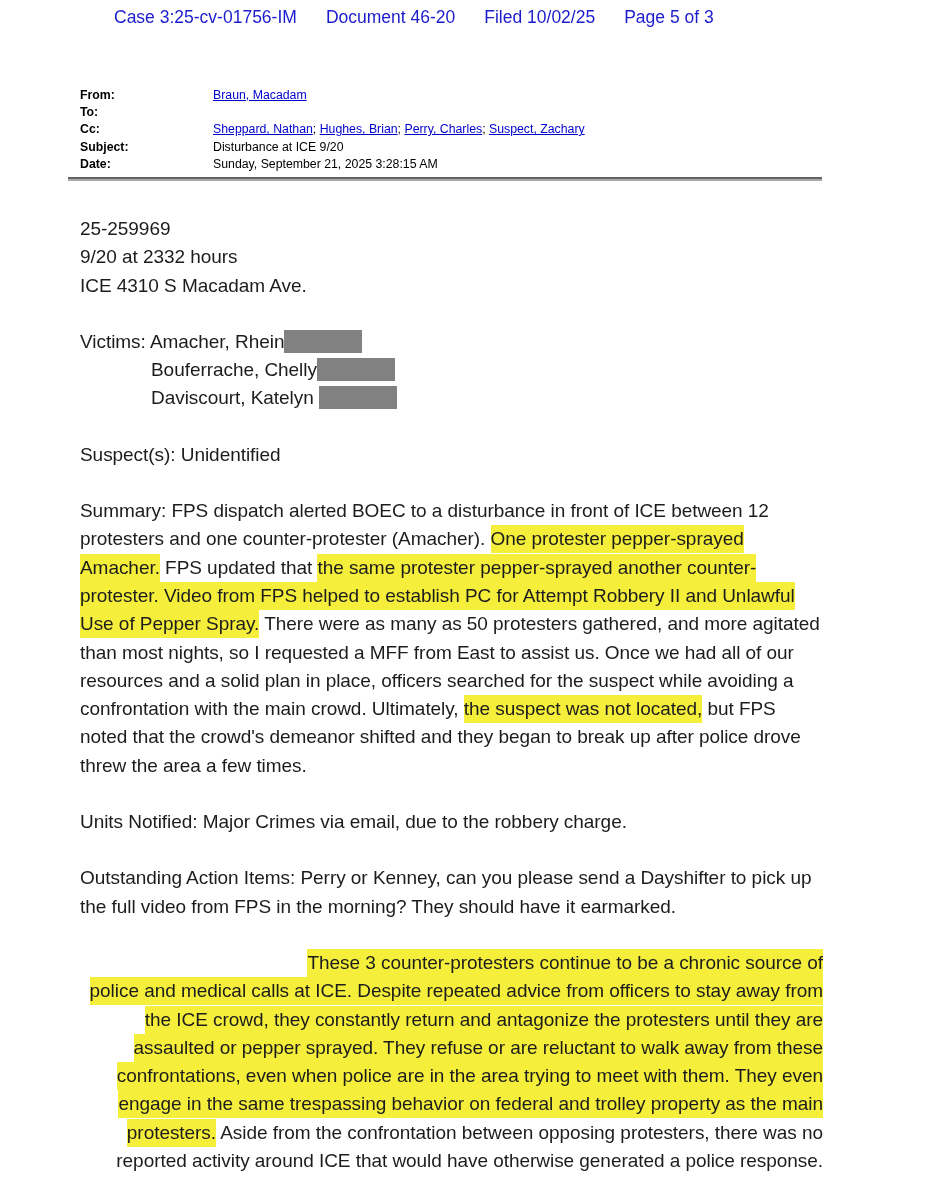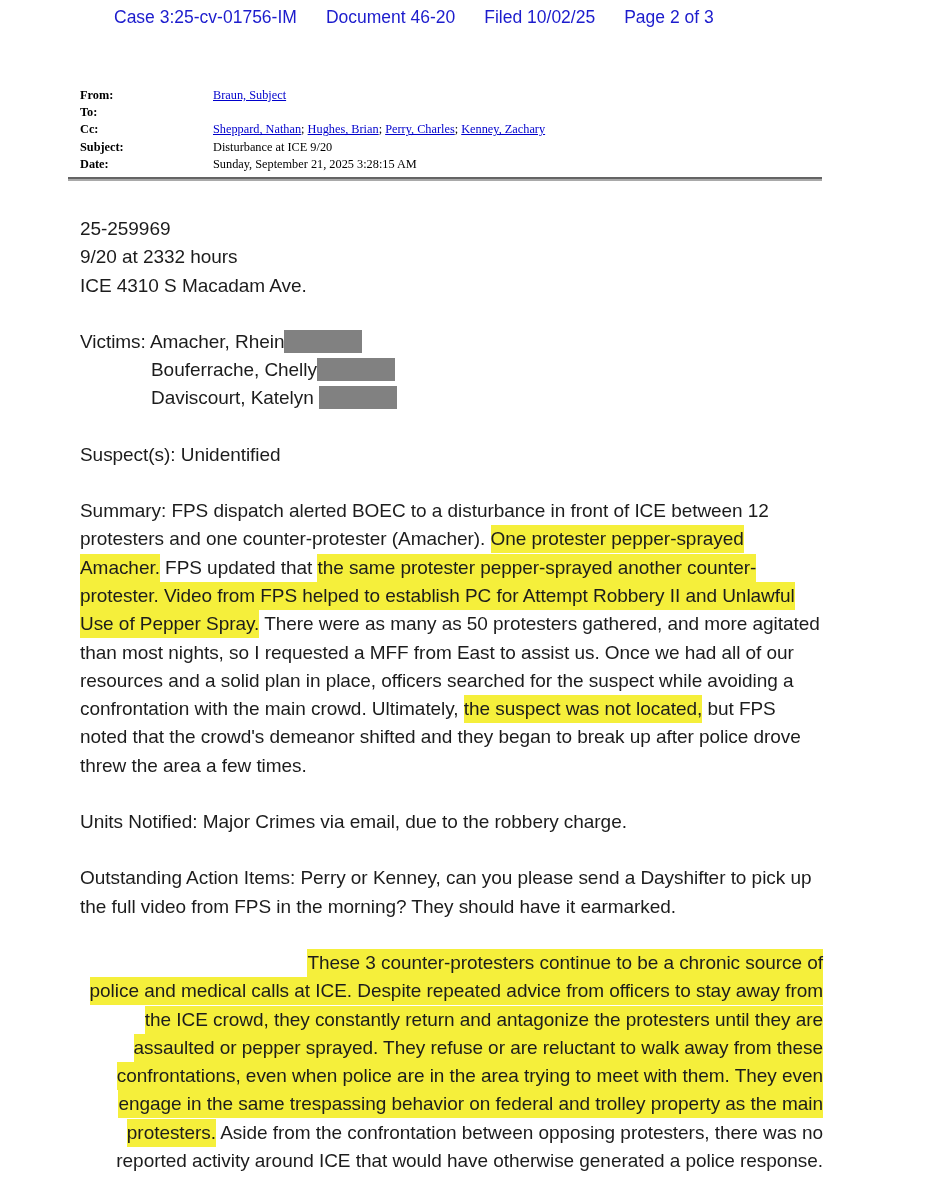--- a/index.html
+++ b/index.html
@@ -21,21 +21,21 @@
   .court-header{
     position:absolute;top:7px;left:114px;
     display:flex;gap:29px;
     font-size:17.5px;
     color:var(--hdr);
     white-space:nowrap;
   }
   
   .email-header{
     position:absolute;left:80px;top:87px;width:700px;
-    font-family:Liberation Serif, serif;
+    font-family:Liberation Sans, sans-serif;
     font-size:12.3px;line-height:17.2px;
     color:#000;
   }
   .eh-row{display:flex;}
   .eh-label{width:133px;font-weight:bold;flex:0 0 auto;}
   .eh-value{flex:1;}
   .mail-link{color:var(--link);text-decoration:underline;cursor:pointer;}
   .mail-sep{color:#000;}
   .separator{
     position:absolute;left:68px;top:177px;width:754px;height:4px;
@@ -62,34 +62,34 @@
 </style>
 </head>
 <body>
 
 <div class="page">
 
   <header class="court-header">
     <span>Case 3:25-cv-01756-IM</span>
     <span>Document 46-20</span>
     <span>Filed 10/02/25</span>
-    <span>Page 2 of 3</span>
+    <span>Page 5 of 3</span>
   </header>
 
   <section class="email-header" id="emailHeader">
       <div class="eh-row">
         <span class="eh-label">From:</span>
-        <span class="eh-value"><a class="mail-link">Braun, Subject</a></span>
+        <span class="eh-value"><a class="mail-link">Braun, Macadam</a></span>
       </div>
       <div class="eh-row">
         <span class="eh-label">To:</span>
       </div>
       <div class="eh-row">
         <span class="eh-label">Cc:</span>
-        <span class="eh-value"><a class="mail-link">Sheppard, Nathan</a><span class="mail-sep">; </span><a class="mail-link">Hughes, Brian</a><span class="mail-sep">; </span><a class="mail-link">Perry, Charles</a><span class="mail-sep">; </span><a class="mail-link">Kenney, Zachary</a></span>
+        <span class="eh-value"><a class="mail-link">Sheppard, Nathan</a><span class="mail-sep">; </span><a class="mail-link">Hughes, Brian</a><span class="mail-sep">; </span><a class="mail-link">Perry, Charles</a><span class="mail-sep">; </span><a class="mail-link">Suspect, Zachary</a></span>
       </div>
       <div class="eh-row">
         <span class="eh-label">Subject:</span>
         <span class="eh-value">Disturbance at ICE 9/20</span>
       </div>
       <div class="eh-row">
         <span class="eh-label">Date:</span>
         <span class="eh-value">Sunday, September 21, 2025 3:28:15 AM</span>
       </div>
     </section>

